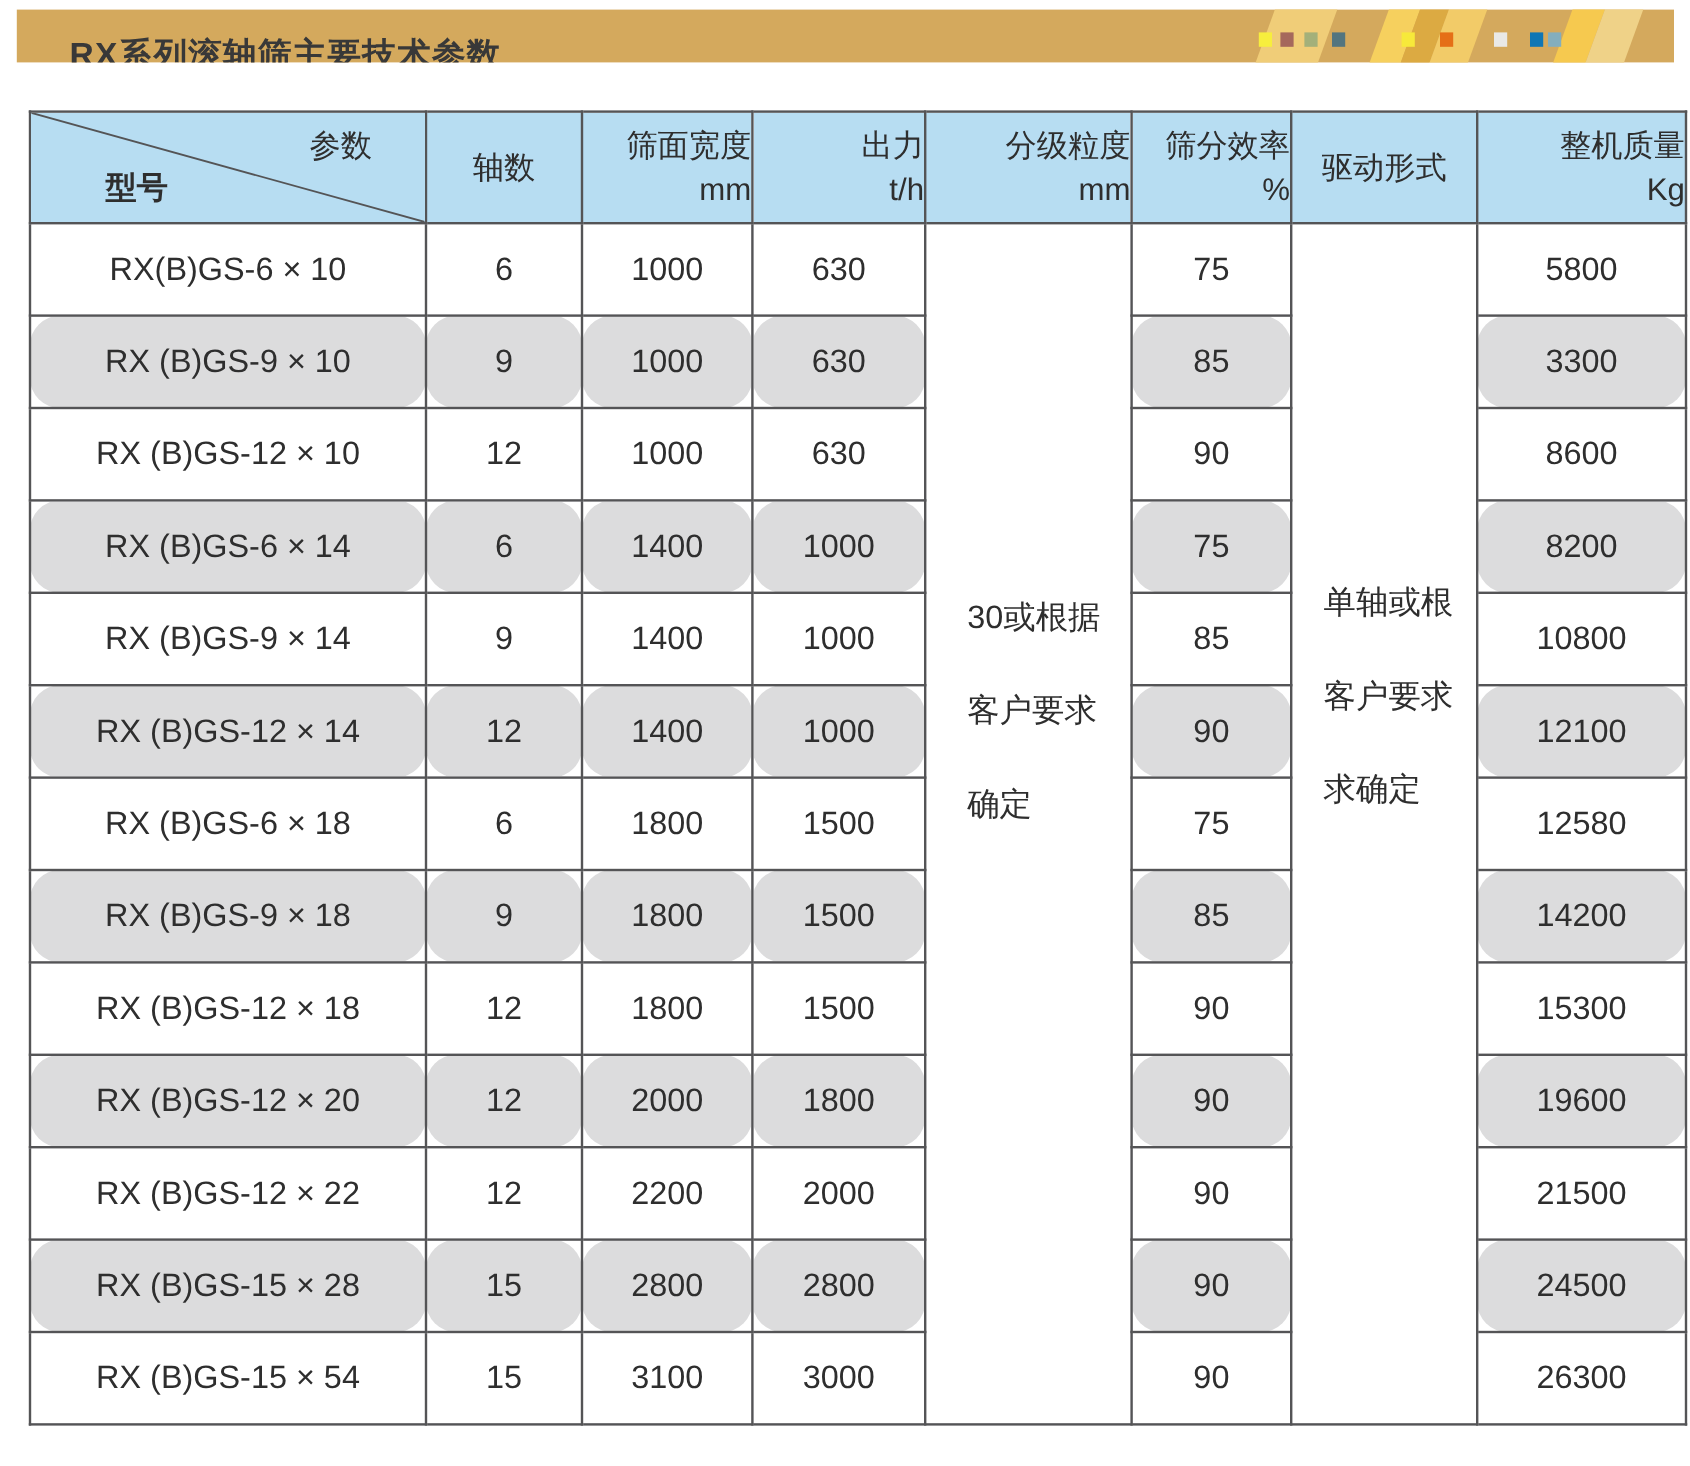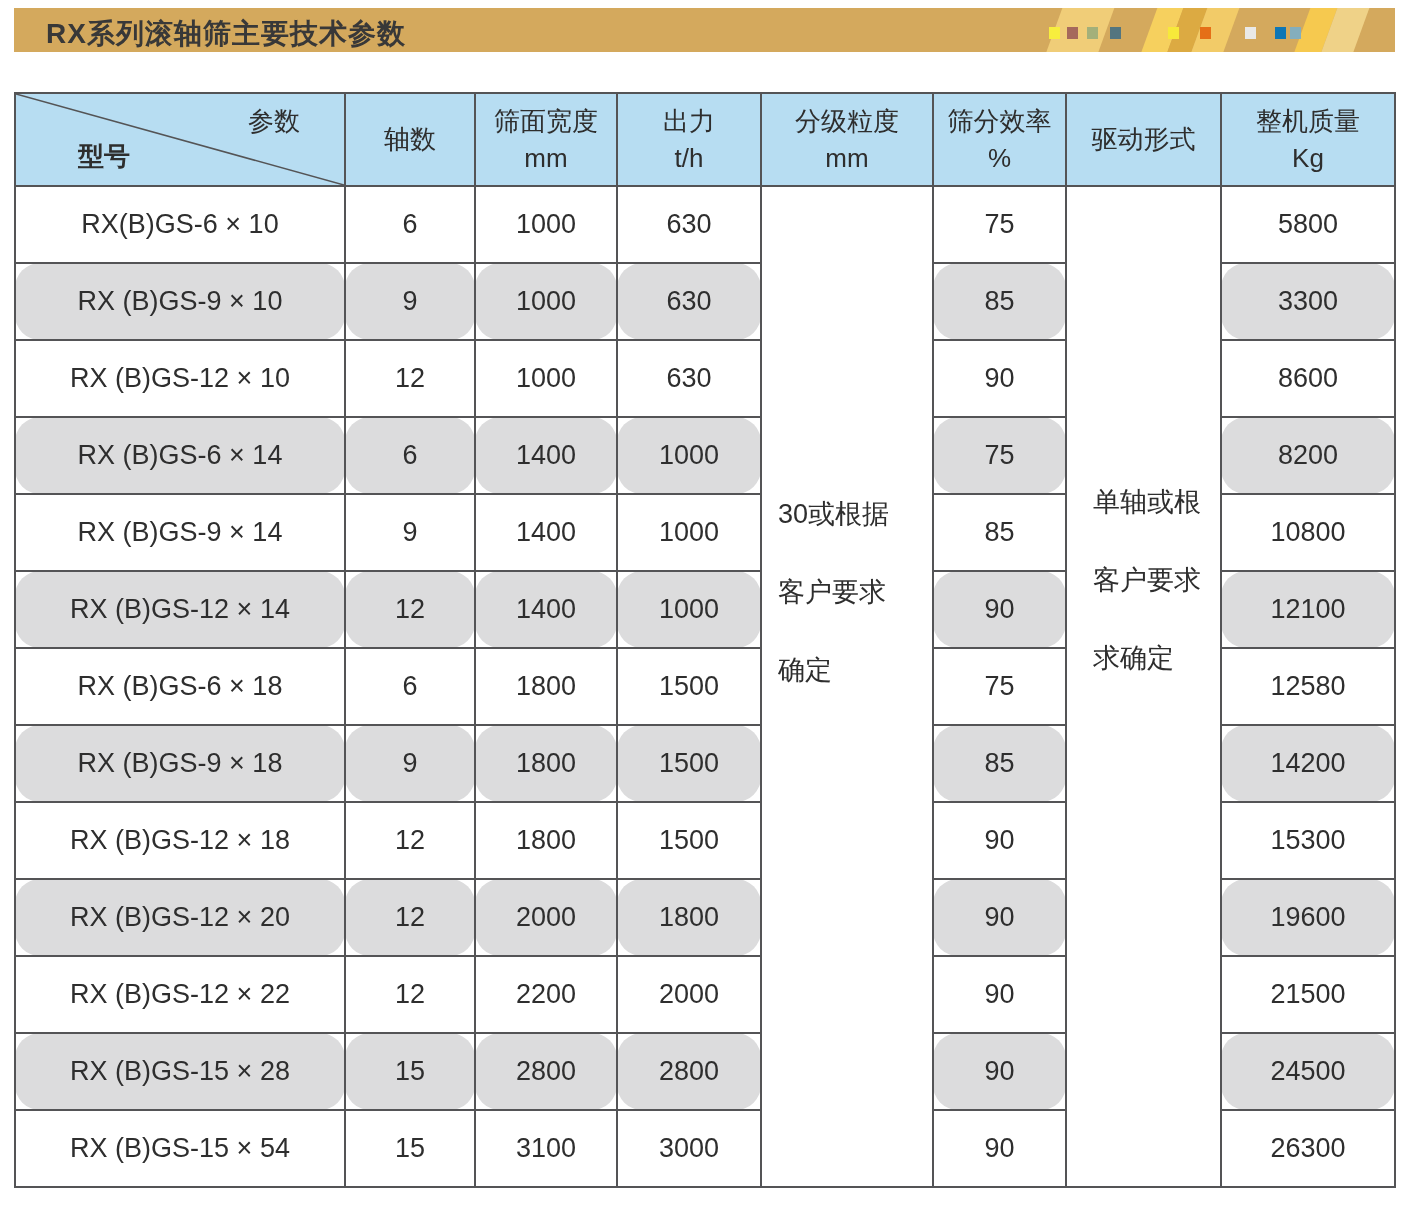--- a/index.html
+++ b/index.html
@@ -8,65 +8,65 @@
     font-family:"Liberation Sans","DejaVu Sans",sans-serif;
     color:var(--text,#2e2e2e);
     -webkit-font-smoothing:antialiased;
   }
   
   .title-bar{
     position:absolute;left:14px;top:8px;width:1381px;height:44px;
     background:var(--bar,#d4a95d);overflow:hidden;
   }
   .title-bar h1{
-    position:relative;z-index:3;margin:4px;padding-left:28px;
+    position:relative;z-index:3;margin:16px;padding-left:28px;
     font-size:28px;font-weight:bold;line-height:44px;color:#383838;
     letter-spacing:1px;
   }
   .stripe{position:absolute;top:-12px;height:70px;transform:skewX(-20deg);z-index:1;}
   .s1{left:1040px;width:52px;}
   .s2{left:1135px;width:26px;}
   .s3{left:1161px;width:24px;}
   .s4{left:1185px;width:32px;}
   .s5{left:1288px;width:27px;}
   .s6{left:1315px;width:32px;}
   .sq{position:absolute;top:19px;width:11px;height:12px;z-index:2;}
   .q1{left:1035px;} .q2{left:1053px;} .q3{left:1073px;} .q4{left:1096px;}
   .q5{left:1154px;} .q6{left:1186px;} .q7{left:1231px;} .q8{left:1261px;} .q9{left:1276px;}
 
   
   table.spec{
-    position:absolute;left:14px;top:92px;width:1380px;
+    position:absolute;left:24px;top:92px;width:1380px;
     border-collapse:collapse;table-layout:fixed;
   }
   .spec th,.spec td{
     border:2px solid var(--border,#545456);
     text-align:center;vertical-align:middle;
     font-size:27px;font-weight:normal;
     padding:0;overflow:hidden;
   }
   .spec thead th{
     background:var(--header-bg,#b7ddf2);
     height:91px;font-size:26px;
   }
-  .hdr-2line{line-height:37px;}
+  .hdr-2line{line-height:37px;text-align:right;}
   .spec tbody td{height:75px;background:#ffffff;}
   .spec tbody tr.gray td{background:var(--row-alt,#dcdcdd);border-radius:25px;}
   
   th.corner{position:relative;}
   th.corner svg{position:absolute;left:0;top:0;width:100%;height:100%;display:block;}
   th.corner .corner-top{position:absolute;top:10px;right:44px;line-height:34px;}
   th.corner .corner-bottom{position:absolute;bottom:12px;left:62px;line-height:34px;font-weight:bold;}
   
   .spec td.merged{
     background:#ffffff !important;
     text-align:left;vertical-align:top;
   }
   td.merged .ln{line-height:78px;white-space:nowrap;}
-  td.merged-grading{padding:288px 0 0 16px;}
+  td.merged-grading{padding:288px 0 0 34px;}
   td.merged-drive{padding:276px 0 0 26px;}
 </style>
 </head>
 <body style="--bar: #d4a95d; --header-bg: #b7ddf2; --row-alt: #dcdcdd; --border: #545456; --text: #2e2e2e;">
 
 <header class="title-bar">
   <h1>RX系列滚轴筛主要技术参数</h1>
   <div class="stripe s1" style="background: rgb(240, 205, 120);"></div>
   <div class="stripe s2" style="background: rgb(246, 208, 94);"></div>
   <div class="stripe s3" style="background: rgb(220, 170, 66);"></div>

